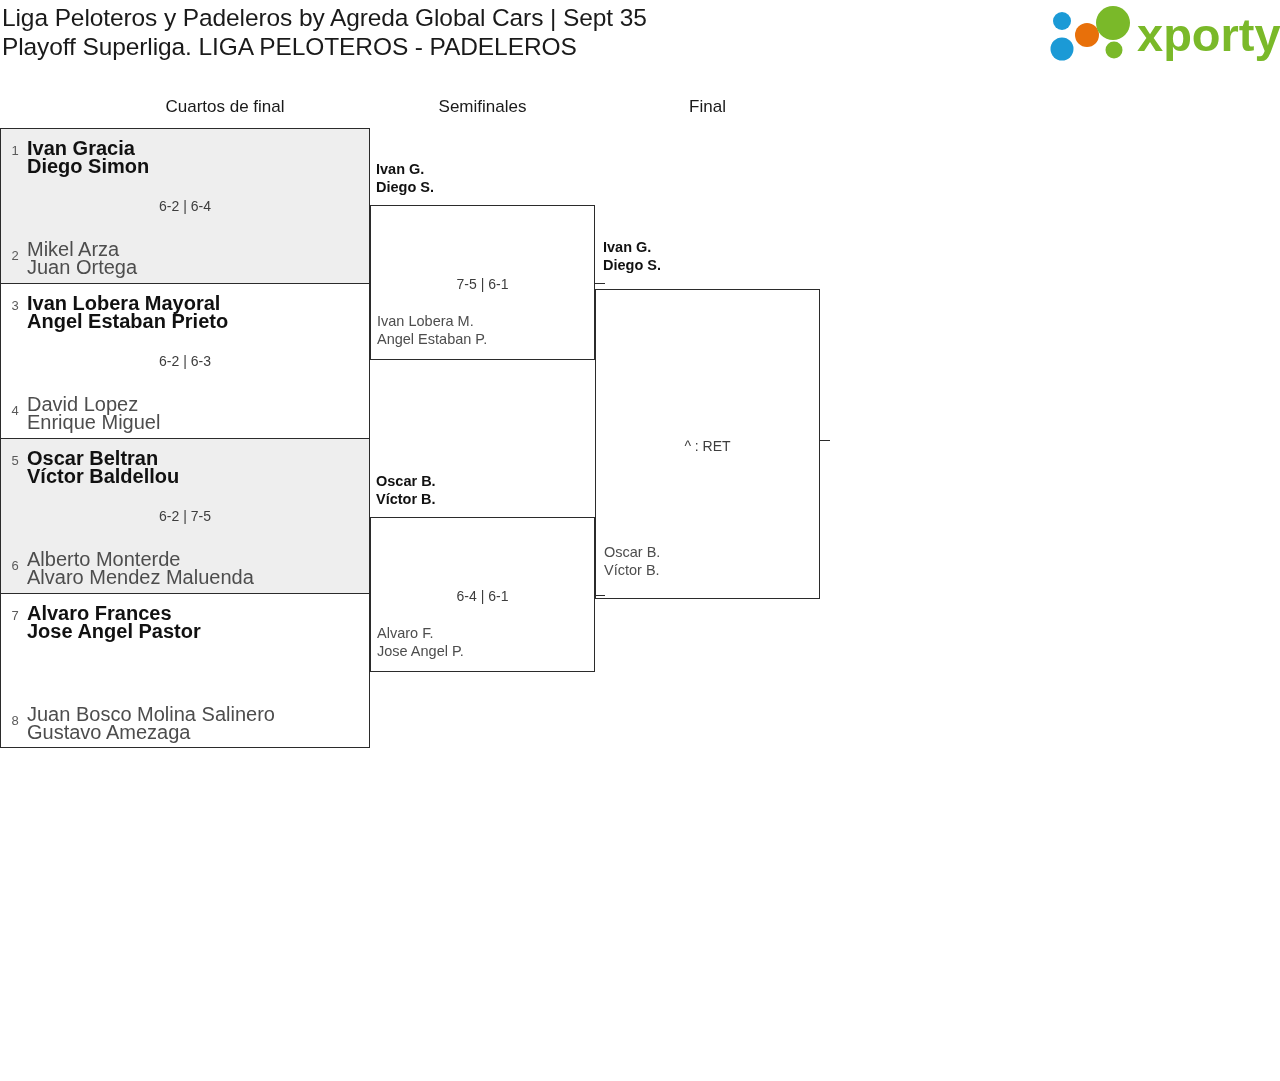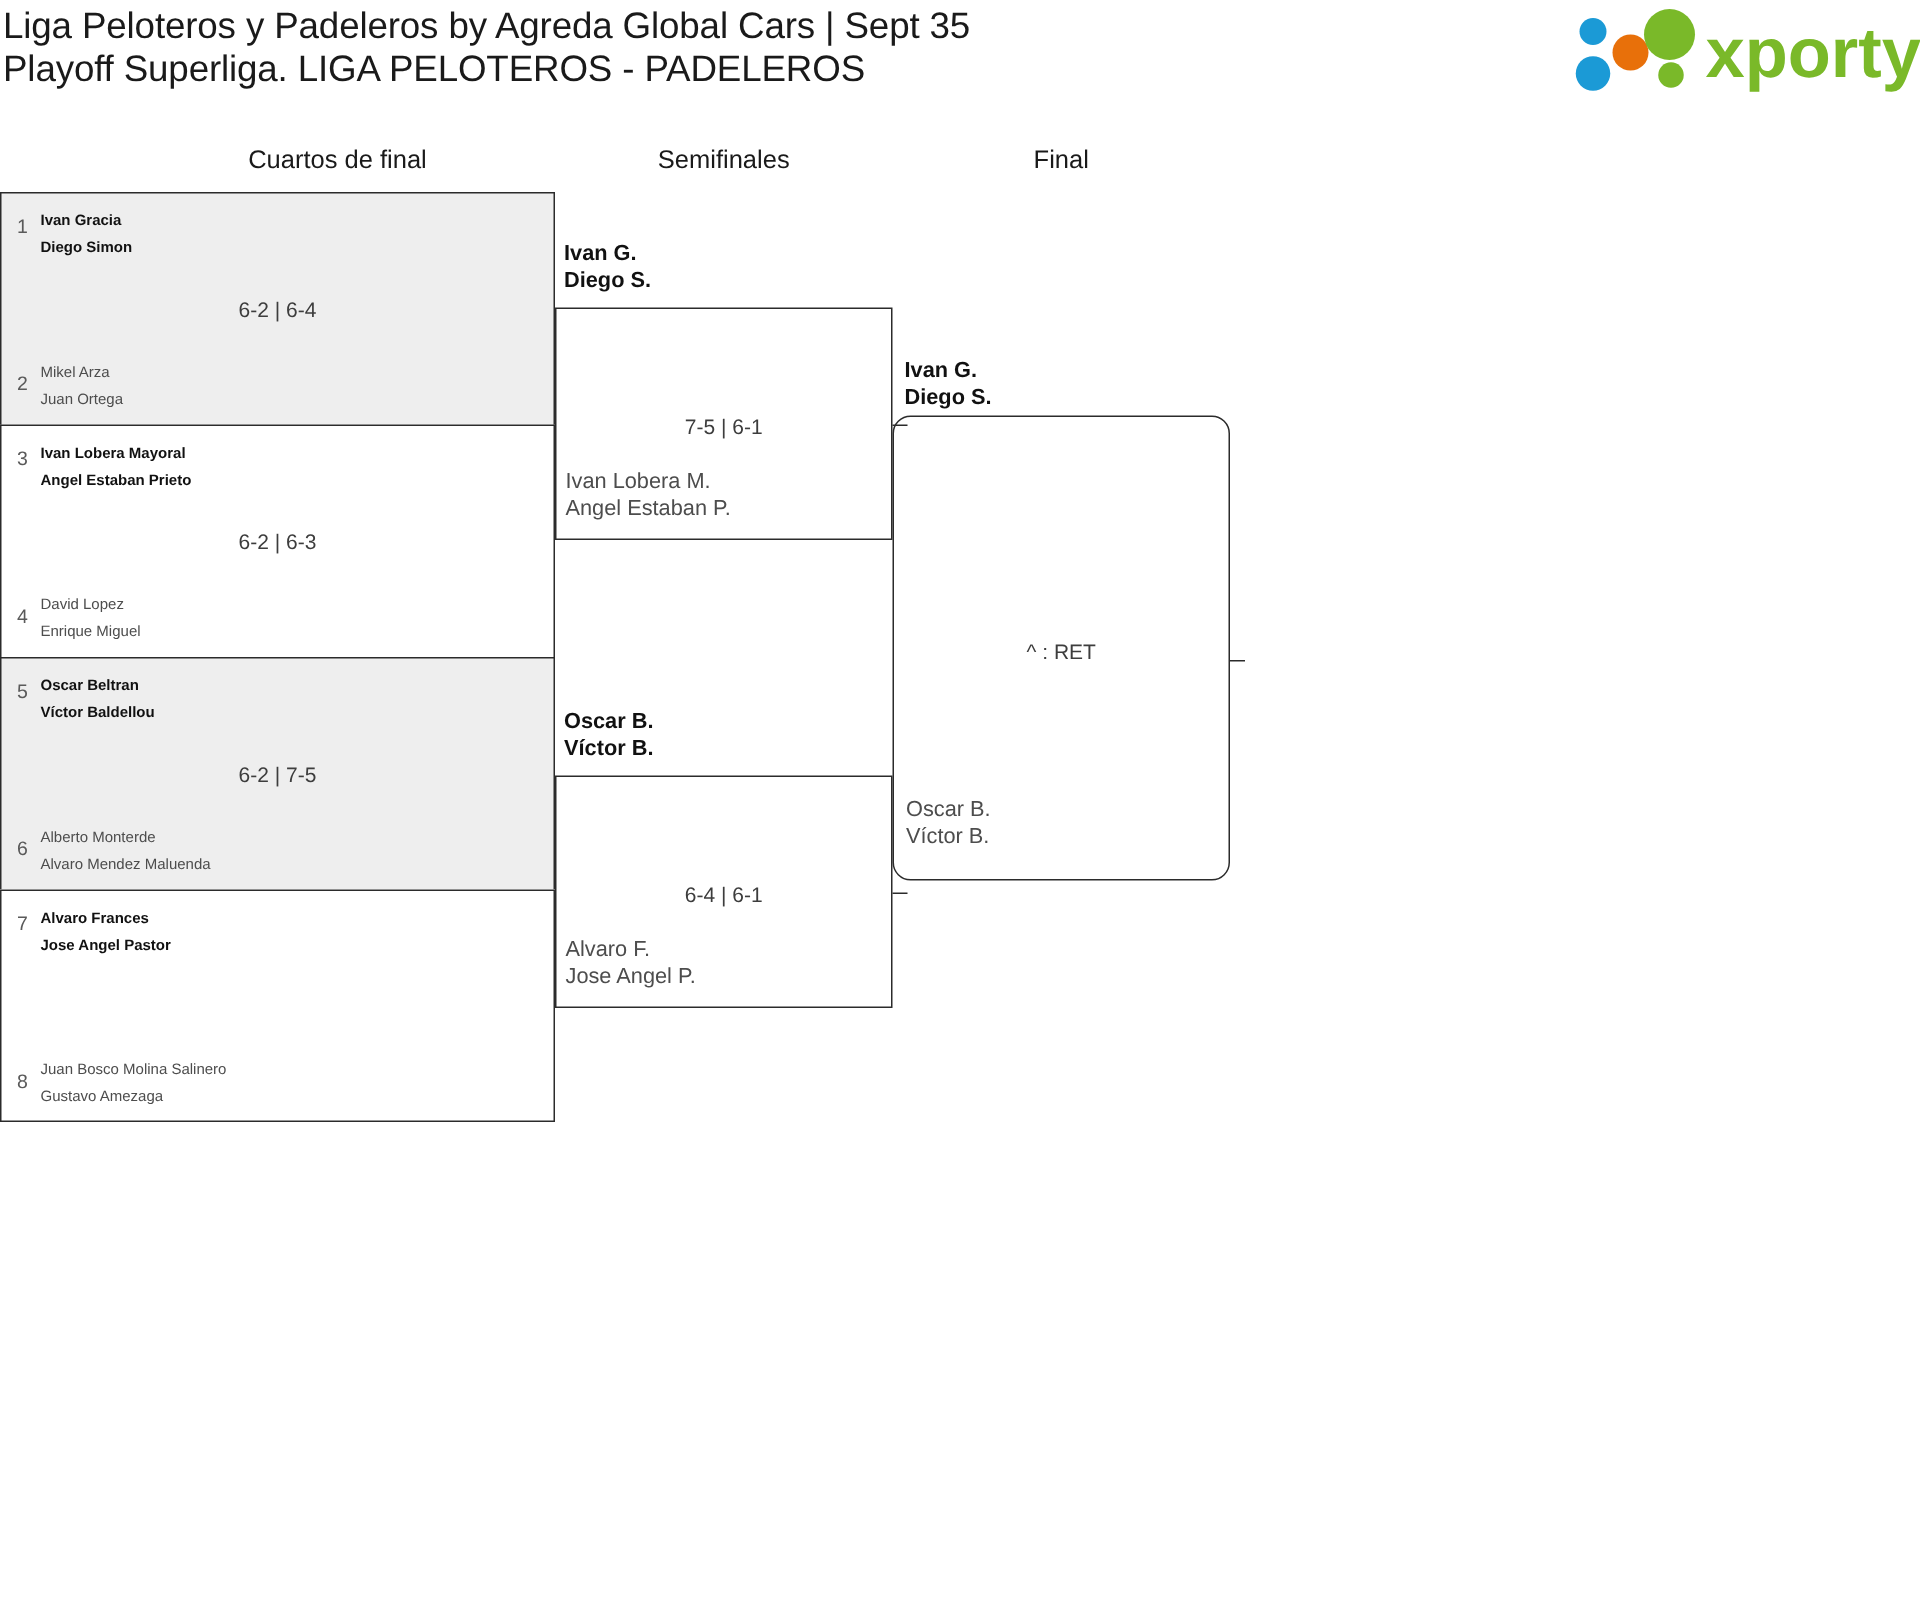--- a/index.html
+++ b/index.html
@@ -85,21 +85,21 @@
     position: absolute;
     left: 6px;
     width: 16px;
     text-align: center;
     font-size: 13px;
     color: #5a5a5a;
   }
   .qf .team {
     position: absolute;
     left: 26px;
-    font-size: 10px;
+    font-size: 20px;
     line-height: 18px;
     white-space: nowrap;
   }
   .qf .team.win { color: #111111; font-weight: 700; }
   .qf .team.los { color: #4d4d4d; font-weight: 400; }
   .qf .team.top { top: 10px; }
   .qf .team.bot { top: 111px; }
   .qf .seed.top { top: 14px; }
   .qf .seed.bot { top: 119px; }
 
@@ -285,21 +285,21 @@
       <div>Alvaro F.</div>
       <div>Jose Angel P.</div>
     </div>
   </div>
 
   <div class="adv" style="left:603px; top:98px;">
     <div>Ivan G.</div>
     <div>Diego S.</div>
   </div>
 
-  <div class="mbox fin" style="top:149px;border-radius:12px;">
+  <div class="mbox fin" style="top:161px;">
     <div class="score">^ : RET</div>
     <div class="team los" style="top:253px;">
       <div>Oscar B.</div>
       <div>Víctor B.</div>
     </div>
   </div>
 
   <div class="stub" style="left:595px; top:155px; width:10px;"></div>
   <div class="stub" style="left:595px; top:467px; width:10px;"></div>
   <div class="stub" style="left:820px; top:312px; width:10px;"></div>

